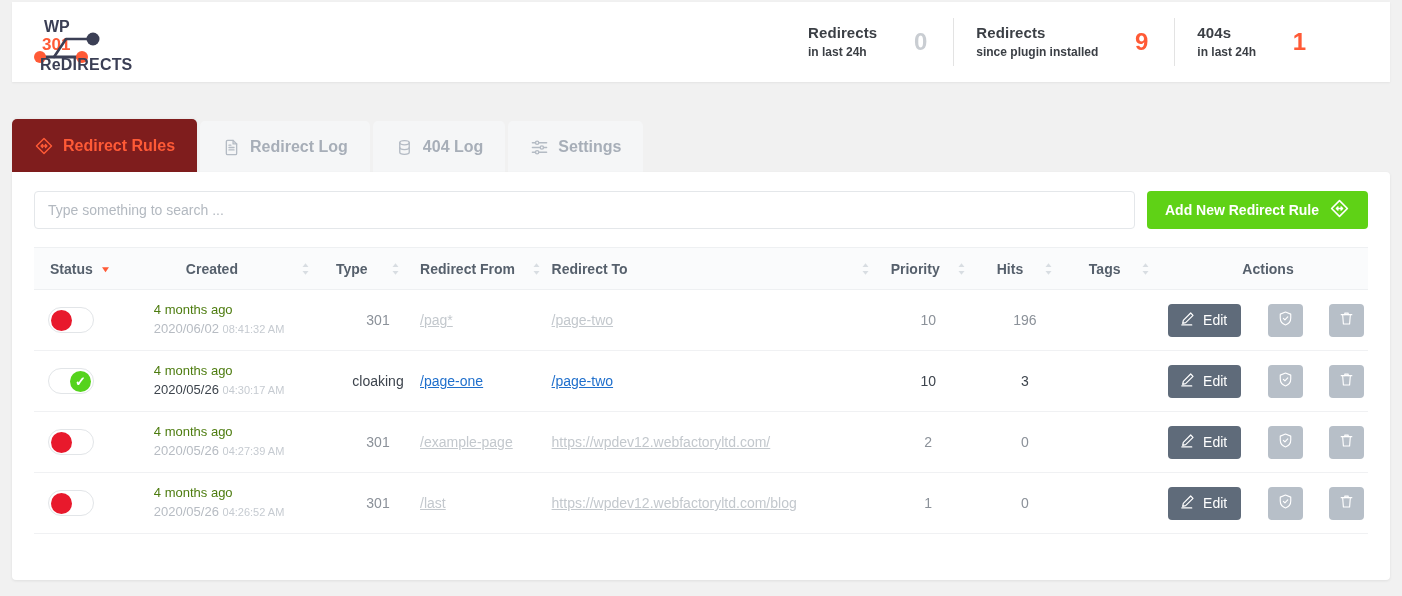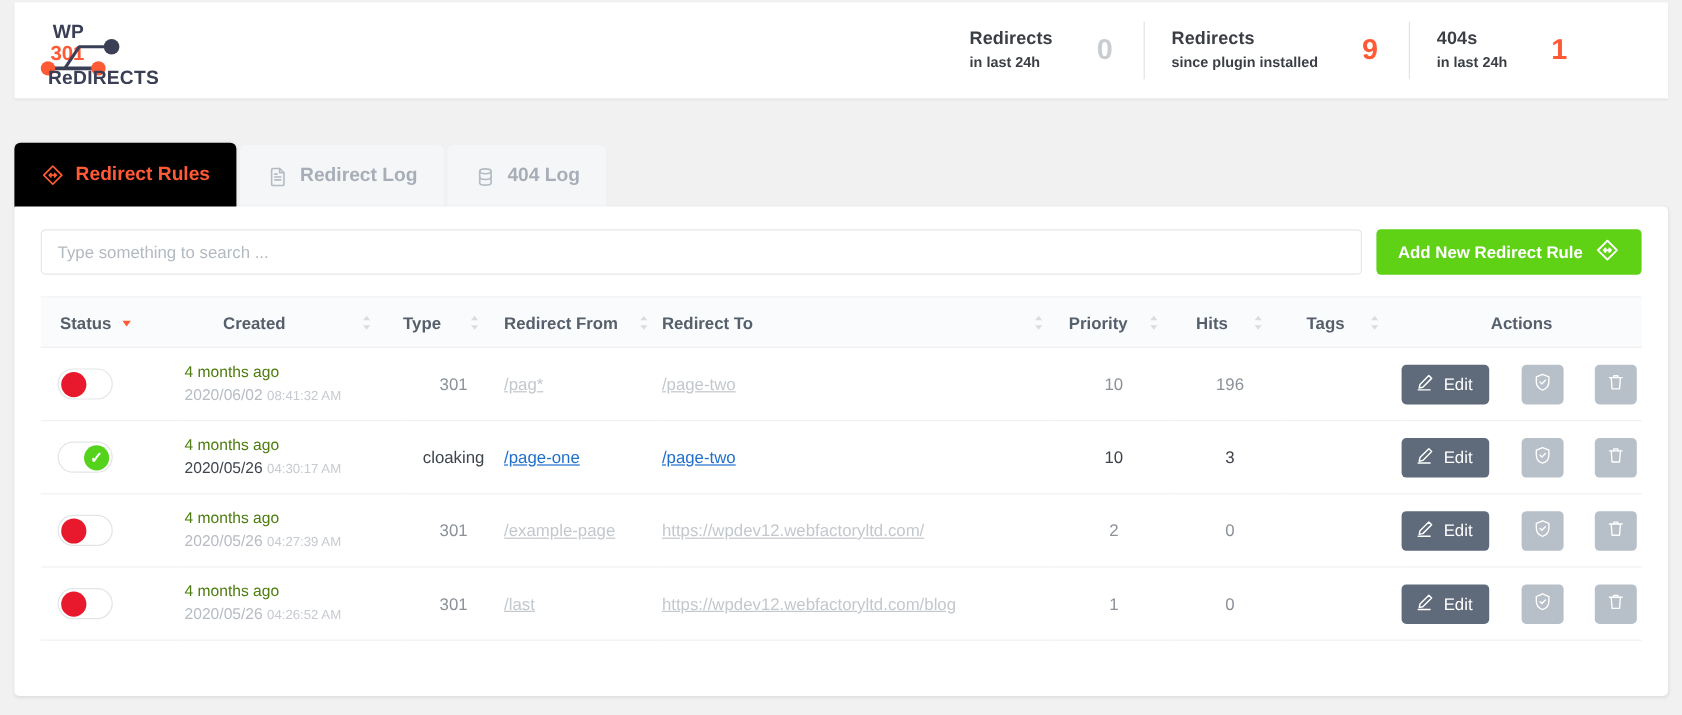--- a/index.html
+++ b/index.html
@@ -69,21 +69,21 @@
     padding: 0 22px;
     background: #f5f6f7;
     border-radius: 5px 5px 0 0;
     font-size: 16px; font-weight: bold;
     color: #a7aeb8;
     margin-right: 3px;
     cursor: pointer;
     user-select: none;
   }
   .tab.active {
-    background: #000000;
+    background: #7f1d1d;
     color: #ff5a36;
     height: 54px;
     box-shadow: 0 -1px 3px rgba(0,0,0,0.04);
   }
   .tab svg { display:block; }
 
   
   .card {
     position: absolute;
     left: 12px; top: 172px;
@@ -303,20 +303,33 @@
     <span>
       <svg width="19" height="19" viewBox="0 0 24 24" fill="none" stroke="#b4bbc4" stroke-width="1.7" stroke-linecap="round" stroke-linejoin="round">
         <ellipse cx="12" cy="6" rx="6" ry="2.6"></ellipse>
         <path d="M6 6v12c0 1.4 2.7 2.6 6 2.6s6-1.2 6-2.6V6"></path>
         <path d="M6 12c0 1.4 2.7 2.6 6 2.6s6-1.2 6-2.6"></path>
       </svg>
     </span>
     <span>404 Log</span>
   </div>
 
+  <div class="tab">
+    <span>
+      <svg width="19" height="19" viewBox="0 0 24 24" fill="none" stroke="#b4bbc4" stroke-width="1.7" stroke-linecap="round">
+        <path d="M3 6h4M11 6h10"></path>
+          <circle cx="9" cy="6" r="2.1"></circle>
+        <path d="M3 12h10M17 12h4"></path>
+          <circle cx="15" cy="12" r="2.1"></circle>
+        <path d="M3 18h4M11 18h10"></path>
+          <circle cx="9" cy="18" r="2.1"></circle>
+      </svg>
+    </span>
+    <span>Settings</span>
+  </div>
 
 
 
 </div>
 
 <div class="card">
 
   <div class="searchrow">
     <input class="search-input" type="text" placeholder="Type something to search ..." value="" style="">
     <button class="add-btn">

